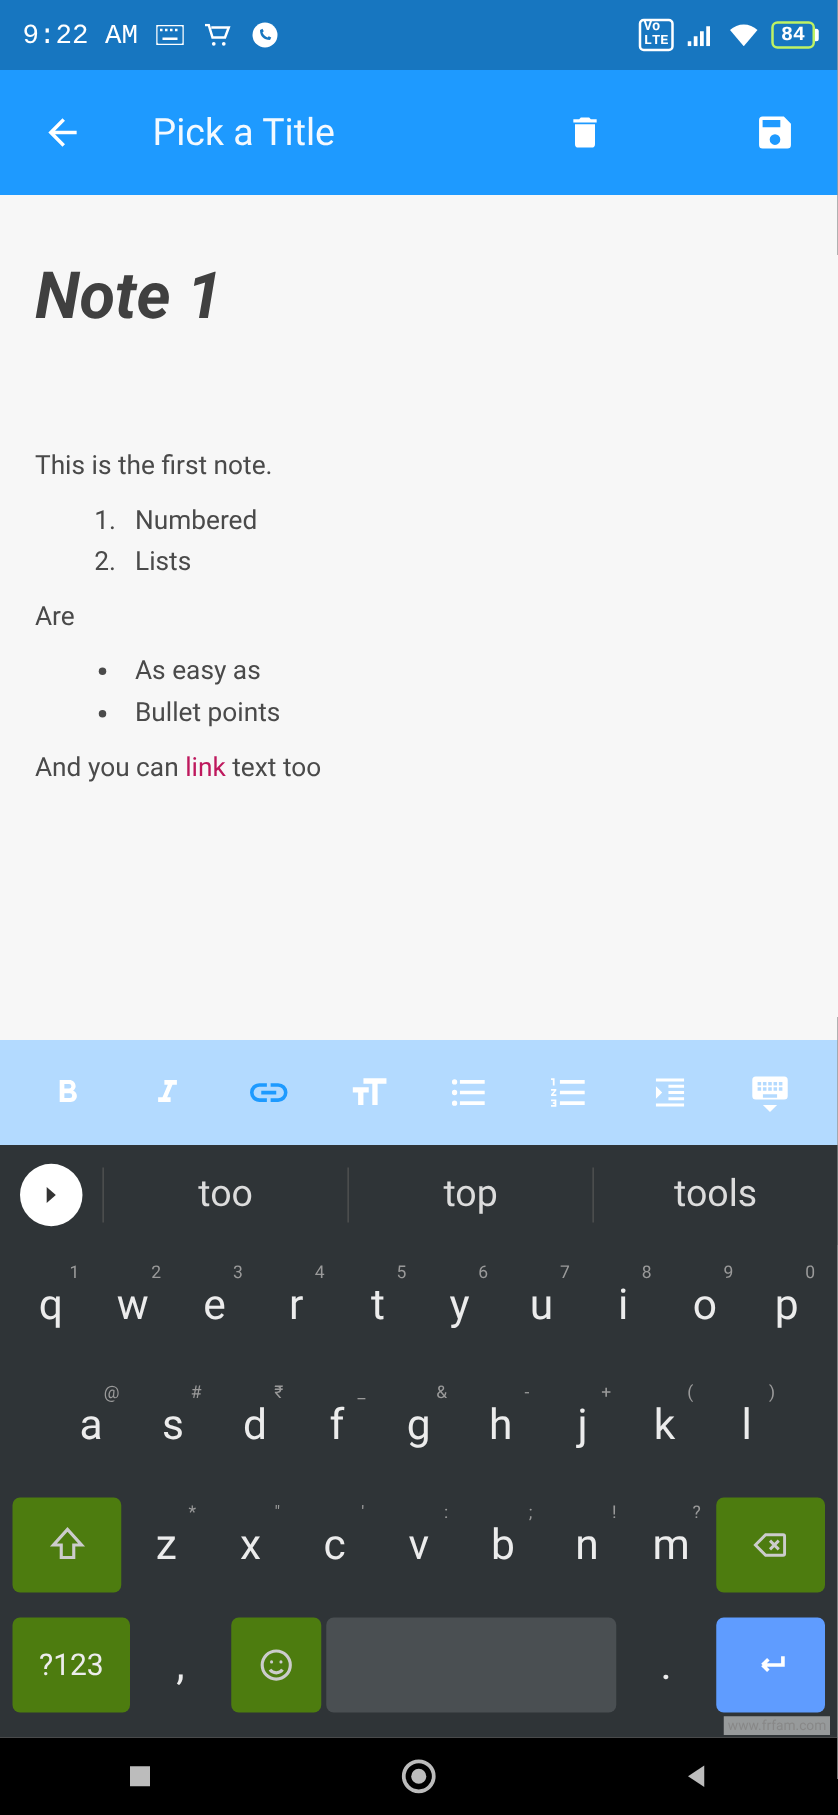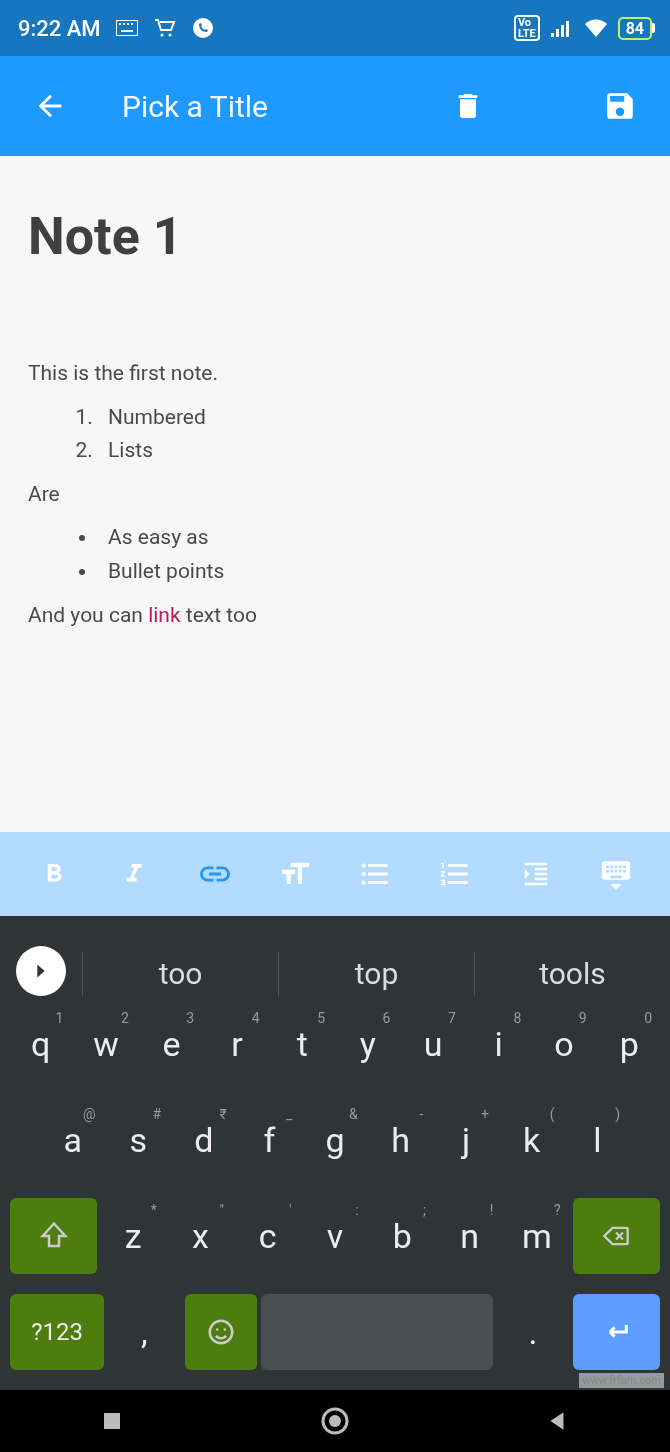--- a/index.html
+++ b/index.html
@@ -1,53 +1,53 @@
 <!DOCTYPE html>
 <html><head>
 <meta charset="utf-8">
 <style>
   * { box-sizing: border-box; margin: 0; padding: 0; }
   html, body { width: 670px; height: 1452px; font-family: -apple-system, Roboto, sans-serif; background: #000; overflow: hidden; }
   .screen { width: 670px; height: 1452px; display: flex; flex-direction: column; background: #f7f7f7; }
 
   
-  .status-bar { height: 56px; background: #1776c0; color: #fff; display: flex; align-items: center; justify-content: space-between; padding: 0 18px; font-size: 22px; font-weight: 500; }
+  .status-bar { height: 56px; background: #1776c0; color: #fff; display: flex; align-items: center; justify-content: space-between; padding: 0 18px; font-size: 22px; font-weight: 500; font-family: Liberation Mono, monospace; }
   .status-left { display: flex; align-items: center; gap: 14px; }
   .status-right { display: flex; align-items: center; gap: 10px; }
   .status-icon { width: 24px; height: 20px; display: inline-flex; align-items: center; justify-content: center; }
   .battery-box { border: 2px solid #bef264; border-radius: 5px; padding: 0 6px; font-size: 16px; font-weight: 700; position: relative; }
   .battery-box::after { content:""; position:absolute; right:-5px; top:4px; width:3px; height:10px; background:#fff; border-radius:0 2px 2px 0;}
   .volte-box { border:2px solid #fff; border-radius:4px; font-size:11px; font-weight:700; padding:0 2px; line-height:1; }
 
   
   .app-bar { height: 100px; background: #1e9aff; color: #fff; display: flex; align-items: center; padding: 0 30px; gap: 52px; }
   .app-bar .spacer { flex: 1; }
   .title-input { color: #fff; font-size: 30px; opacity: 0.95; }
   .app-bar svg { fill: #fff; }
   .app-bar-btn { width: 40px; height: 40px; display:flex; align-items:center; justify-content:center; }
   .app-bar-btn.save { margin-left: 60px; }
 
   
   .content { flex: 1; background: #f7f7f7; padding: 50px 28px 20px 28px; color: #3f3f3f; }
-  .note-title { font-size: 52px; font-weight: 700; color: #404040; margin-bottom: 90px; }
+  .note-title { font-size: 52px; font-weight: 700; color: #404040; margin-bottom: 90px; font-style: italic; }
   .note-body { font-size: 21px; line-height: 1.6; color: #4a4a4a; }
   .note-body ol, .note-body ul { margin: 10px 0 10px 70px; }
   .note-body ol li, .note-body ul li { padding-left: 10px; }
   .note-body .link { color: #be185d; }
 
   
   .fmt-bar { height: 84px; background: #b3daff; display: flex; align-items: center; justify-content: space-between; padding: 0 30px; }
   .fmt-btn { width: 48px; height: 48px; display:flex; align-items:center; justify-content:center; color:#fff; }
   .fmt-btn svg { fill:#fff; }
   .fmt-btn.active svg { fill:#1e9aff; }
   .fmt-btn.active { color:#1e9aff; }
 
   
   .kbd { background:#2f3437; color:#e4e4e4; }
-  .suggest-bar { height: 80px; display:flex; align-items:flex-end; background:#2f3437; }
+  .suggest-bar { height: 80px; display:flex; align-items:center; background:#2f3437; }
   .suggest-expand { width:50px; height:50px; background:#fff; border-radius:50%; display:flex; align-items:center; justify-content:center; margin:0 16px; color:#333; }
   .suggest { flex:1; text-align:center; font-size:30px; color:#dcdcdc; border-left:1px solid #555; height:44px; line-height:44px;}
   .suggest:first-of-type { border-left:none; }
 
   
   .krow { display:flex; justify-content:space-between; padding: 10px 8px; }
   .krow2 { padding-left: 40px; padding-right: 40px; }
   .kkey { flex:1; margin:0 2px; height:76px; border-radius:6px; display:flex; align-items:center; justify-content:center; position:relative; font-size:34px; color:#ececec; }
   .kkey .super { position:absolute; top:4px; right:8px; font-size:14px; color:#9a9a9a; }
   .kkey.func { background:#4d7c0f; font-size:24px; }

